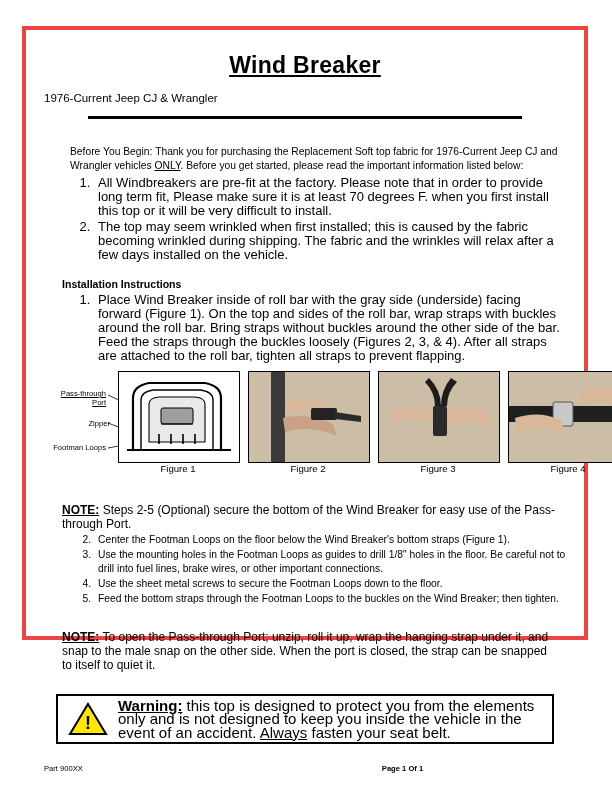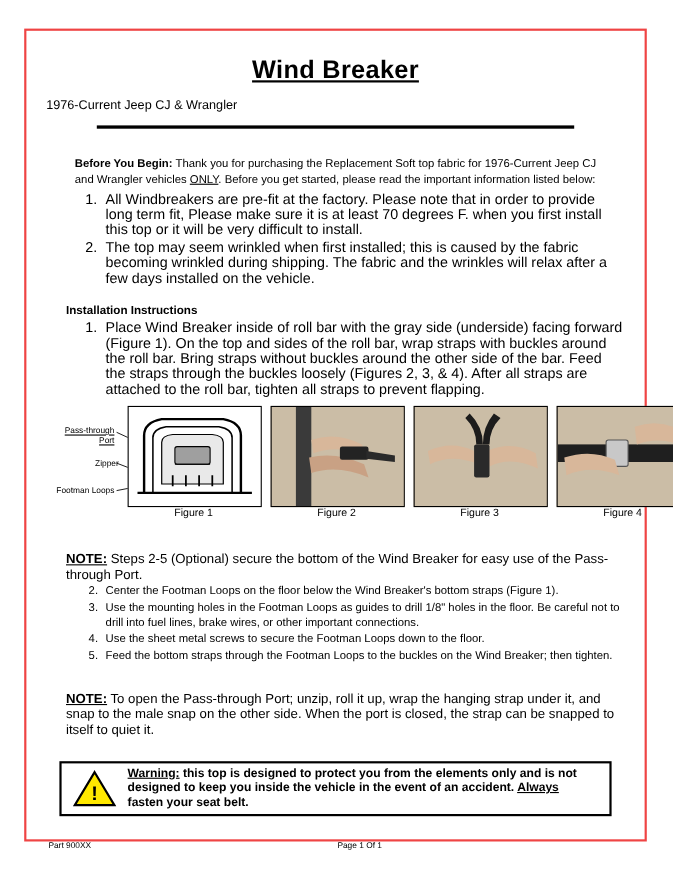--- a/index.html
+++ b/index.html
@@ -18,22 +18,22 @@
     width: 612px;
     height: 792px;
     background: #ffffff;
     box-sizing: border-box;
   }
   .sheet {
     position: absolute;
     left: 22px;
     top: 26px;
     width: 566px;
-    height: 739px;
-    border: 2px solid #ef4444;
+    height: 614px;
+    border: 4px solid #ef4444;
     background: #fff;
     box-sizing: border-box;
     padding: 0 18px;
   }
   .title {
     text-align: center;
     font-size: 23px;
     font-weight: bold;
     letter-spacing: 0.3px;
     margin-top: 22px;
@@ -53,21 +53,21 @@
     margin: 12px auto 0 auto;
   }
   .intro {
     font-size: 10.3px;
     line-height: 14px;
     margin-top: 26px;
     padding-left: 26px;
     padding-right: 8px;
     text-align: left;
   }
-  .intro b { font-weight: bold; }
+  .intro b { font-weight: normal; }
   .u { text-decoration: underline; }
   ol.numbered {
     margin: 3px 0 0 0;
     padding-left: 50px;
     font-size: 13px;
     line-height: 14px;
   }
   ol.numbered li {
     margin-bottom: 2px;
     padding-left: 4px;
@@ -137,41 +137,40 @@
     align-items: center;
   }
   .warn-tri {
     width: 40px;
     height: 34px;
     margin-left: 10px;
     flex: 0 0 auto;
     position: relative;
   }
   .warn-text {
-    font-size: 11px;
+    font-size: 15px;
     line-height: 13.5px;
     padding: 0 12px 0 10px;
-    font-weight: bold;
   }
   .made-in {
     text-align: center;
     font-size: 8.6px;
     margin-top: 78px;
   }
   .footer {
     position: absolute;
     left: 22px;
     top: 764px;
     width: 566px;
     font-size: 7.6px;
     display: flex;
     padding-left: 22px;
   }
   .footer .left { width: 33%; text-align: left; }
-  .footer .center { width: 34%; text-align: center; }
+  .footer .center { width: 34%; text-align: right; font-weight: bold; }
   .footer .right { width: 33%; text-align: right; }
   svg { display: block; }
 </style>
 </head>
 <body>
 
 <div class="page">
   <div class="sheet">
 
     <div class="title">Wind Breaker</div>

